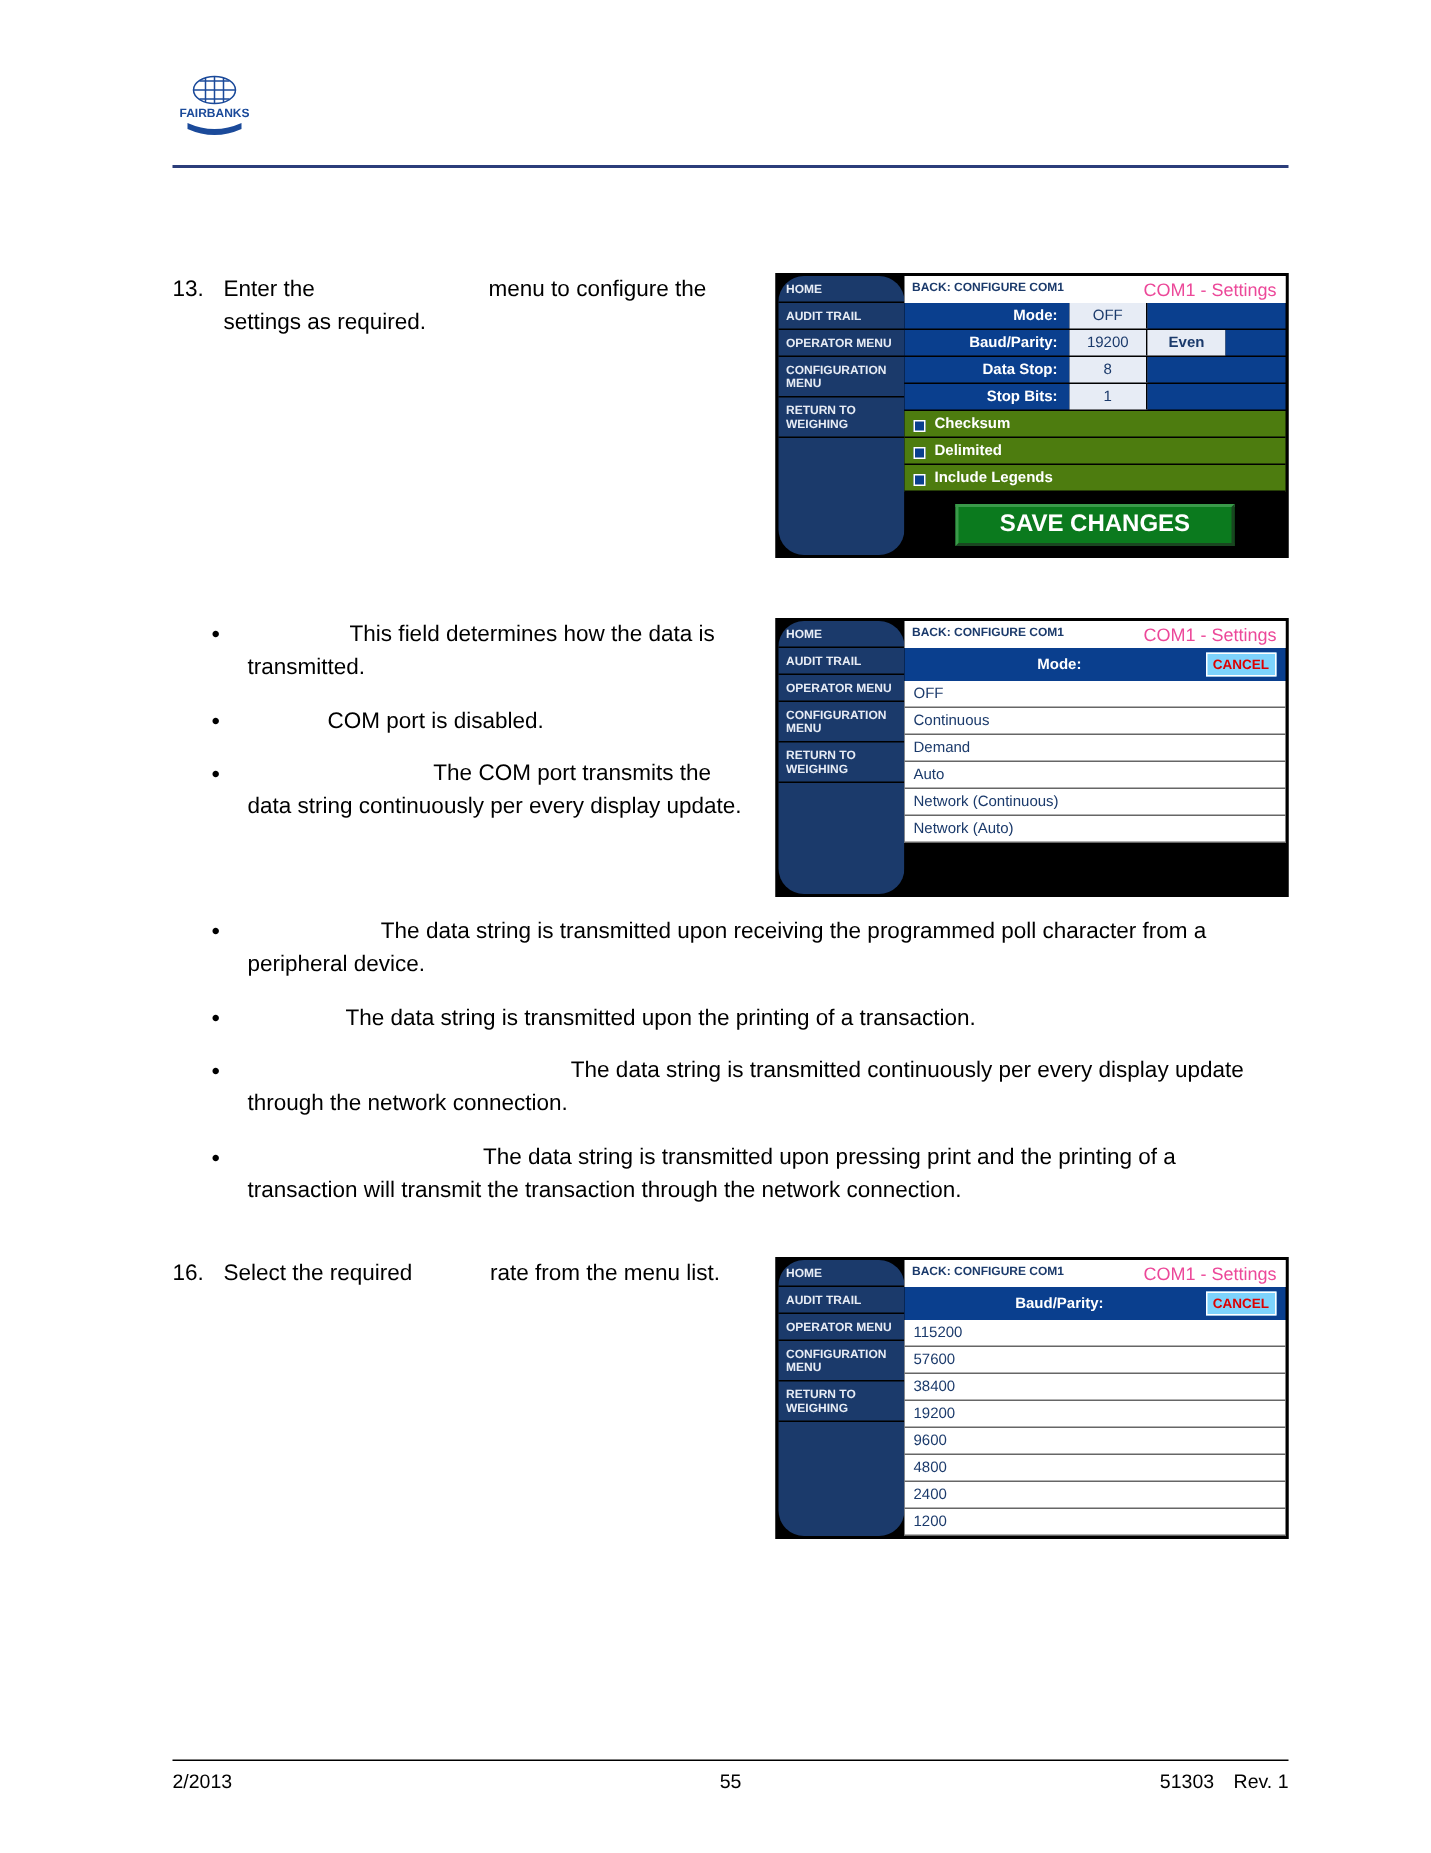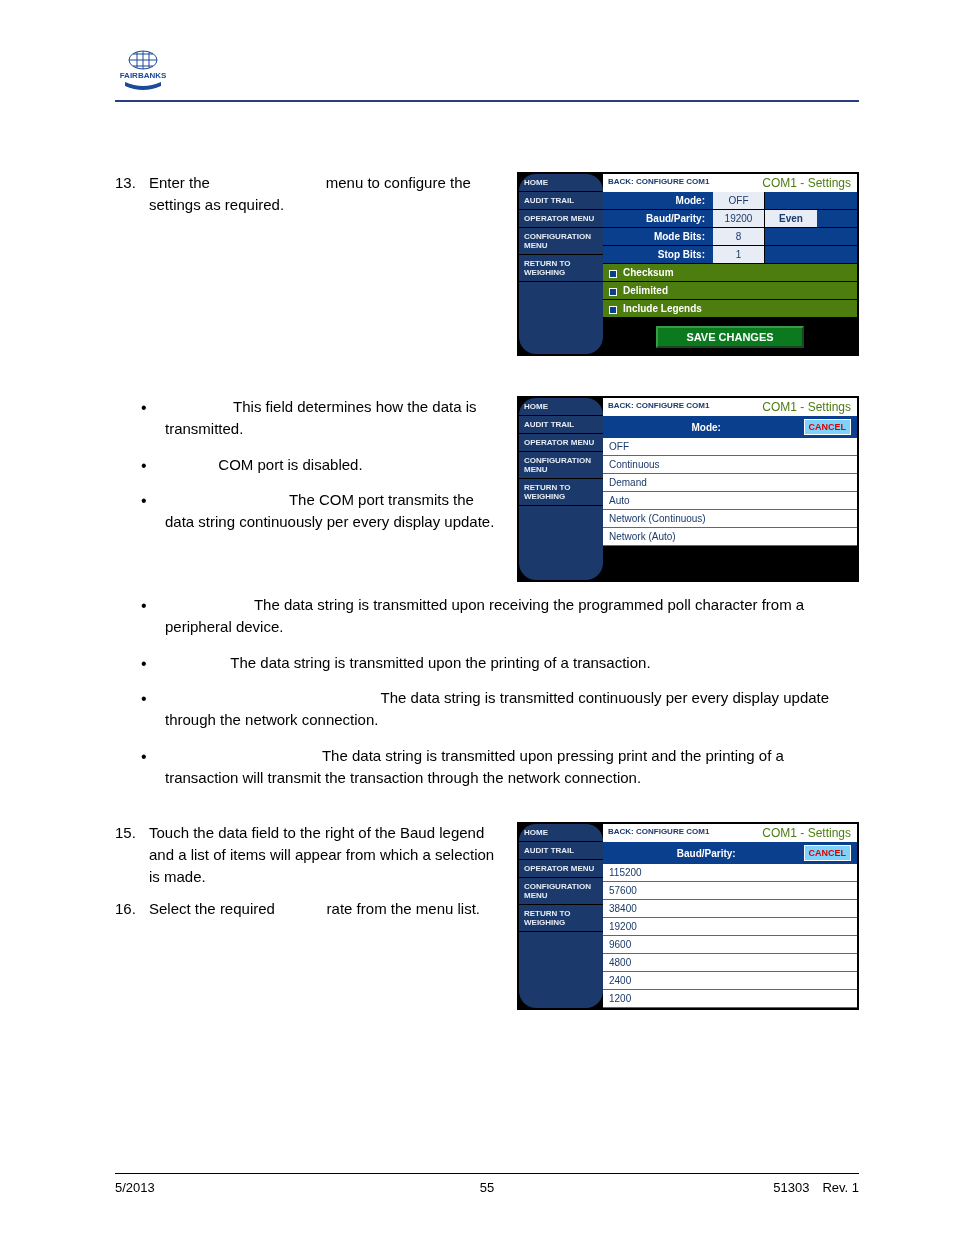--- a/index.html
+++ b/index.html
@@ -6,50 +6,50 @@
   body {
     width: 954px;
     height: 1235px;
     background: #fff;
     font-family: Arial, Helvetica, sans-serif;
     color: #000;
     position: relative;
     padding: 48px 95px 40px 115px;
     font-size: 15px;
   }
-  .header-row { display:flex; align-items:flex-start; border-bottom:2px solid #2b3d7a; padding-bottom:8px; margin-bottom:70px; }
+  .header-row { display:flex; align-items:flex-start; border-bottom:2px solid #2b3d7a; padding-bottom:18px; margin-bottom:70px; }
   .logo { margin-right:12px; }
   .logo svg { display:block; }
   .block { display:flex; align-items:flex-start; margin-bottom:20px; gap:12px; }
   .textcol { flex:1 1 auto; line-height:1.45; }
   ol.numbered { list-style:none; padding-left:0; margin:0; }
   ol.numbered > li { display:flex; margin-bottom:10px; }
   ol.numbered > li .num { width:34px; flex:0 0 34px; }
   ol.numbered > li .li-body { flex:1; }
   ul.bul { list-style:none; padding-left:26px; margin:0; }
   ul.bul > li { position:relative; margin-bottom:14px; padding-left:24px; }
   ul.bul > li::before { content:"•"; position:absolute; left:0; top:0; font-size:16px; }
   .term { font-weight:bold; color:#fff; } 
   .panel { flex:0 0 342px; border:2px solid #000; background:#000; font-size:10px; color:#fff; }
   .panel table { width:100%; border-collapse:collapse; }
   .sidebar { width:84px; background:#1b3a6b; vertical-align:top; padding:0;border-radius:17px; }
   .sidebar div { padding:4px 5px; color:#e7ecf5; font-size:8px; font-weight:bold; border-bottom:1px solid #000; }
   .mainarea { vertical-align:top; background:#000; }
   .backrow { display:flex; background:#fff; color:#1b3a6b; }
   .backrow .back { flex:1; padding:3px 5px; font-size:8px; font-weight:bold; color:#1b3a6b; }
-  .backrow .title { padding:2px 6px; font-size:12px; color:#4d7c0f; background:#fff; }
+  .backrow .title { padding:2px 6px; font-size:12px; color:#ec4899; background:#fff; }
   .kvrow { display:flex; border-bottom:1px solid #000; }
   .kvrow .lbl { flex:0 0 110px; background:#0a3f8e; color:#fff; font-weight:bold; text-align:right; padding:3px 8px 3px 4px; font-size:10px; }
   .kvrow .val { background:#e7ecf5; color:#1b3a6b; text-align:center; padding:3px 6px; flex:0 0 52px; font-size:10px; border-right:1px solid #000;}
   .kvrow .val2 { background:#e7ecf5; color:#1b3a6b; text-align:center; padding:3px 6px; flex:0 0 52px; font-size:10px;font-weight:bold; }
   .kvrow .rest { flex:1; background:#0a3f8e; }
   .chkrow { background:#4d7c0f; color:#fff; font-weight:bold; padding:3px 6px; font-size:10px; border-bottom:1px solid #000; display:flex; align-items:flex-end; gap:6px; }
   .chkbox { width:8px; height:8px; border:1px solid #fff; background:#0a3f8e; }
   .savebar { background:#000; text-align:center; padding:8px 0 6px; }
-  .savebtn { display:inline-block; background:#0b7a1e; color:#fff; font-weight:bold; border:2px outset #3a9a4a; padding:3px 28px; font-size:11px; }
+  .savebtn { display:inline-block; background:#0b7a1e; color:#fff; font-weight:bold; border:2px outset #3a9a4a; padding:3px 28px; font-size:16px; }
   .cancelbtn { background:#7dd3fc; color:#d00; font-weight:bold; padding:2px 4px; font-size:9px; margin-left:auto; border:1px solid #fff;}
   .moderow { display:flex; background:#0a3f8e; color:#fff; font-weight:bold; padding:3px 6px; font-size:10px; align-items:center; }
   .moderow .mlbl { flex:1; text-align:center; }
   .listwhite { background:#fff; color:#1b3a6b; }
   .listwhite div { padding:3px 6px; border-bottom:1px solid #666; font-size:10px; }
   .footer { position:absolute; left:115px; right:95px; bottom:40px; border-top:1px solid #000; padding-top:6px; display:flex; font-size:13px; }
   .footer .l { flex:1; text-align:left; }
   .footer .c { flex:1; text-align:center; }
   .footer .r { flex:1; text-align:right; }
   .gap { height:20px; }
@@ -104,21 +104,21 @@
                 <span class="val">OFF</span>
                 <span class="rest"></span>
               </div>
         <div class="kvrow">
                 <span class="lbl">Baud/Parity:</span>
                 <span class="val">19200</span>
                 <span class="val2">Even</span>
                 <span class="rest"></span>
               </div>
         <div class="kvrow">
-                <span class="lbl">Mode Bits:</span>
+                <span class="lbl">Data Stop:</span>
                 <span class="val">8</span>
                 <span class="rest"></span>
               </div>
         <div class="kvrow">
                 <span class="lbl">Stop Bits:</span>
                 <span class="val">1</span>
                 <span class="rest"></span>
               </div>
         <div class="chkrow">
                 <span class="chkbox"></span>
@@ -195,24 +195,20 @@
     <li><span class="term">NETWORK (AUTO) —</span> <span>The data string is transmitted upon pressing print and the printing of a transaction will transmit the transaction through the network connection.</span></li>
   </ul>
 </div>
 
 <div class="gap"></div>
 
 <div class="block">
   <div class="textcol">
     <ol class="numbered">
       <li>
-        <span class="num">15.</span>
-        <span class="li-body">Touch the data field to the right of the Baud legend and a list of items will appear from which a selection is made.</span>
-      </li>
-      <li>
         <span class="num">16.</span>
         <span class="li-body"><span>Select the required</span> <span class="term">BAUD</span> <span>rate from the menu list.</span></span>
       </li>
     </ol>
   </div>
 
   <div class="panel">
     <table>
         <tbody>
           <tr>
@@ -243,16 +239,16 @@
           <div>1200</div>
         </div>
       </td>
     </tr>
         </tbody>
       </table>
   </div>
 </div>
 
 <div class="footer">
-  <span class="l">5/2013</span>
+  <span class="l">2/2013</span>
   <span class="c">55</span>
   <span class="r">51303 Rev. 1</span>
 </div>
 
 </body></html>

